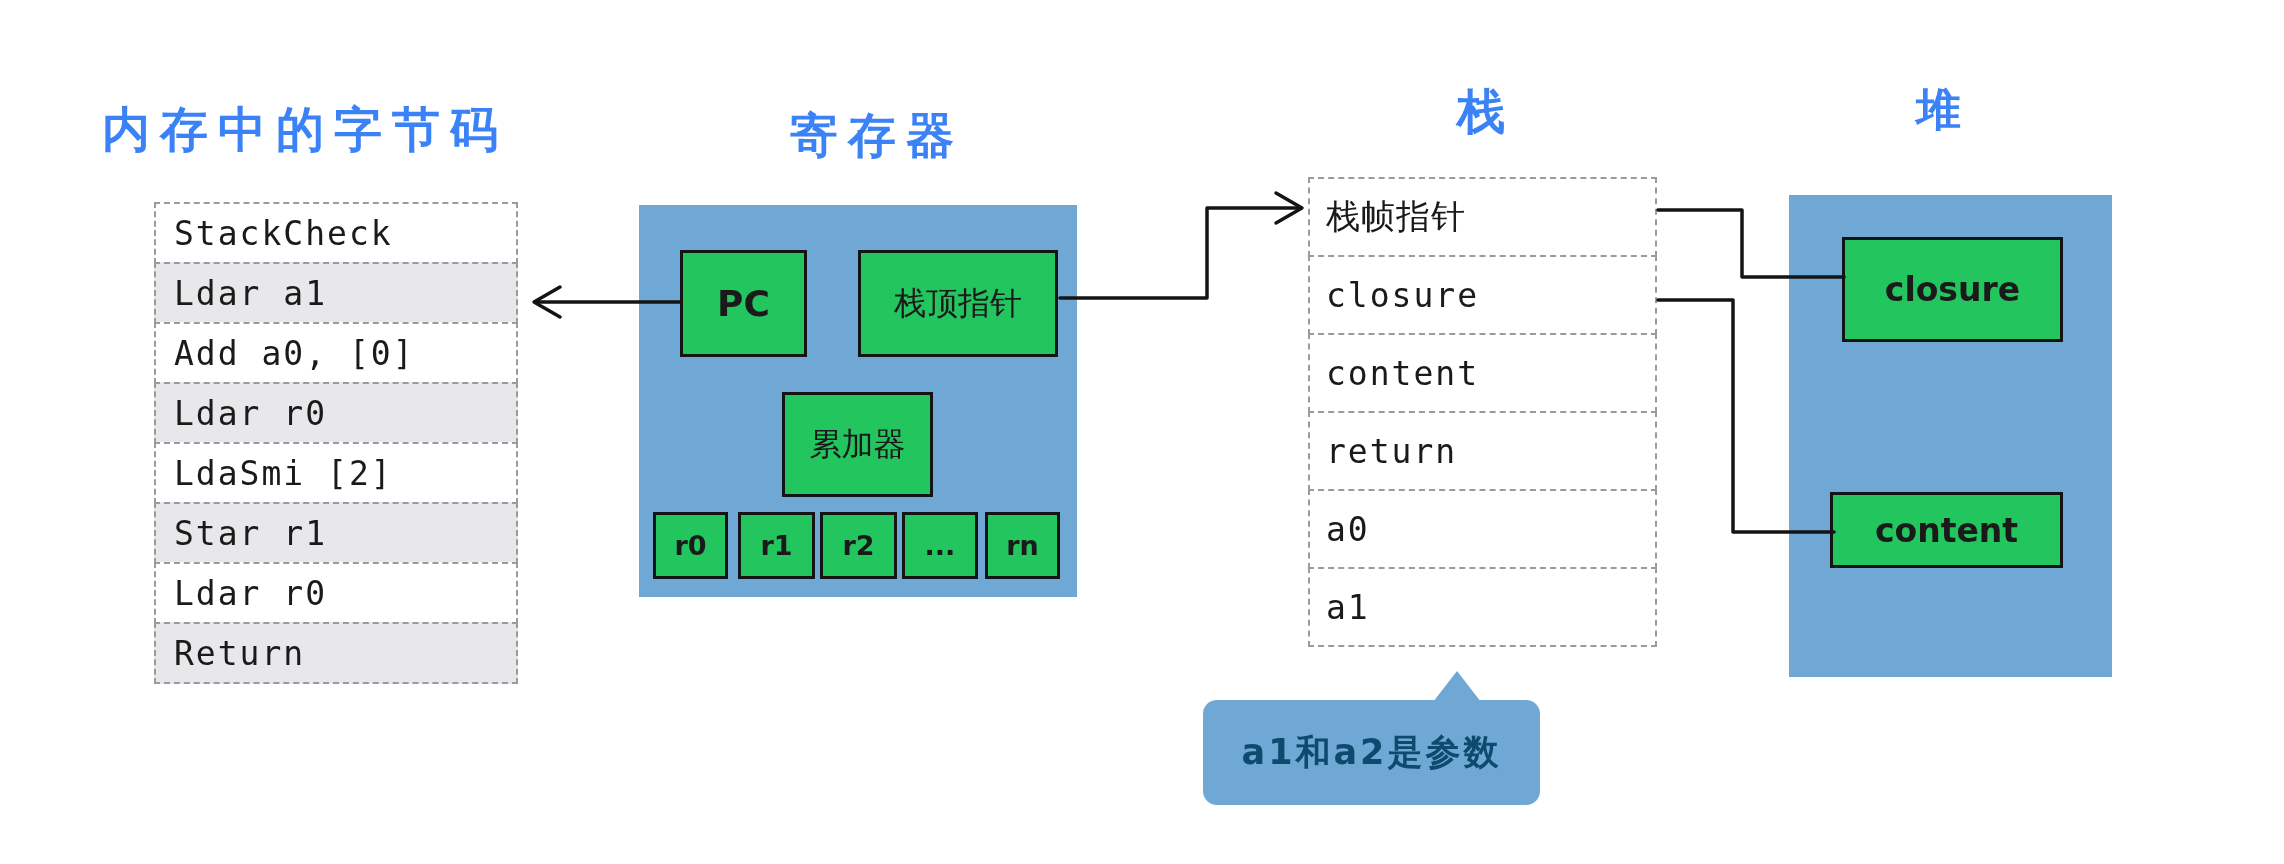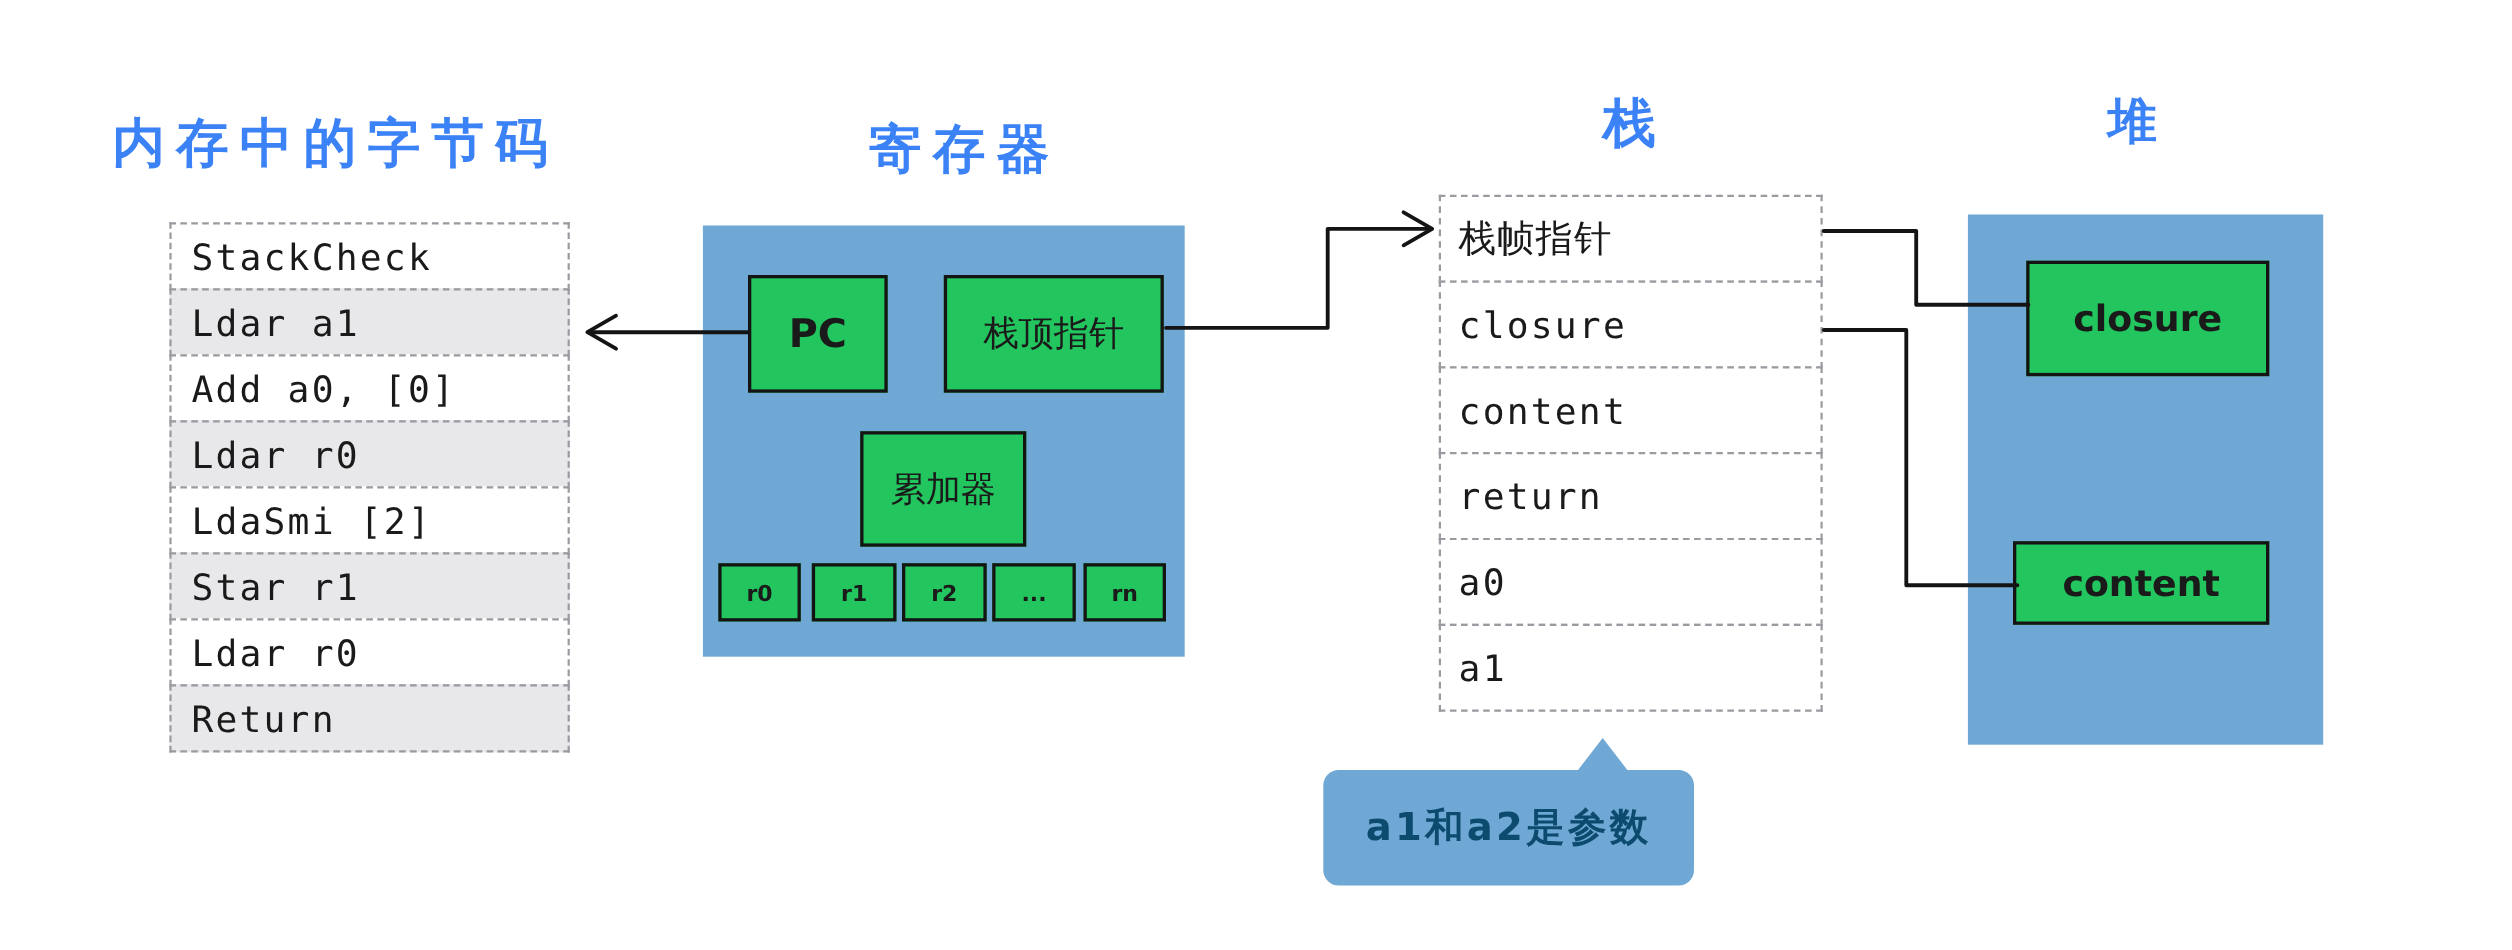--- a/index.html
+++ b/index.html
@@ -22,21 +22,21 @@
   .byte-row:first-child{margin-top:0;}
   .gray{background:var(--gray_row);}
   .orange{background:var(--orange_row);}
 
   
   .reg-box{position:absolute;left:639px;top:205px;width:438px;height:392px;background:var(--blue);}
   .wbox{position:absolute;background:#22c55e;border:3px solid #141414;display:flex;align-items:center;justify-content:center;}
   .pc-box{left:41px;top:45px;width:127px;height:107px;font-size:36px;font-weight:bold;}
   .stp-box{left:219px;top:45px;width:200px;height:107px;font-size:32px;}
   .acc-box{left:143px;top:187px;width:151px;height:105px;font-size:32px;}
-  .rcell{top:307px;height:53px;font-size:20px;font-weight:bold;}
+  .rcell{top:307px;height:67px;font-size:27px;font-weight:bold;}
   .r0{left:14px;width:75px;}
   .r1{left:99px;width:77px;}
   .r2{left:181px;width:77px;}
   .rdots{left:263px;width:76px;}
   .rn{left:346px;width:75px;}
 
   
   .stack-list{position:absolute;left:1308px;top:177px;width:349px;}
   .stack-row{height:80px;border:2px dashed #9a9aa0;margin-top:-2px;background:#fff;
              display:flex;align-items:center;padding-left:16px;font-size:33px;

